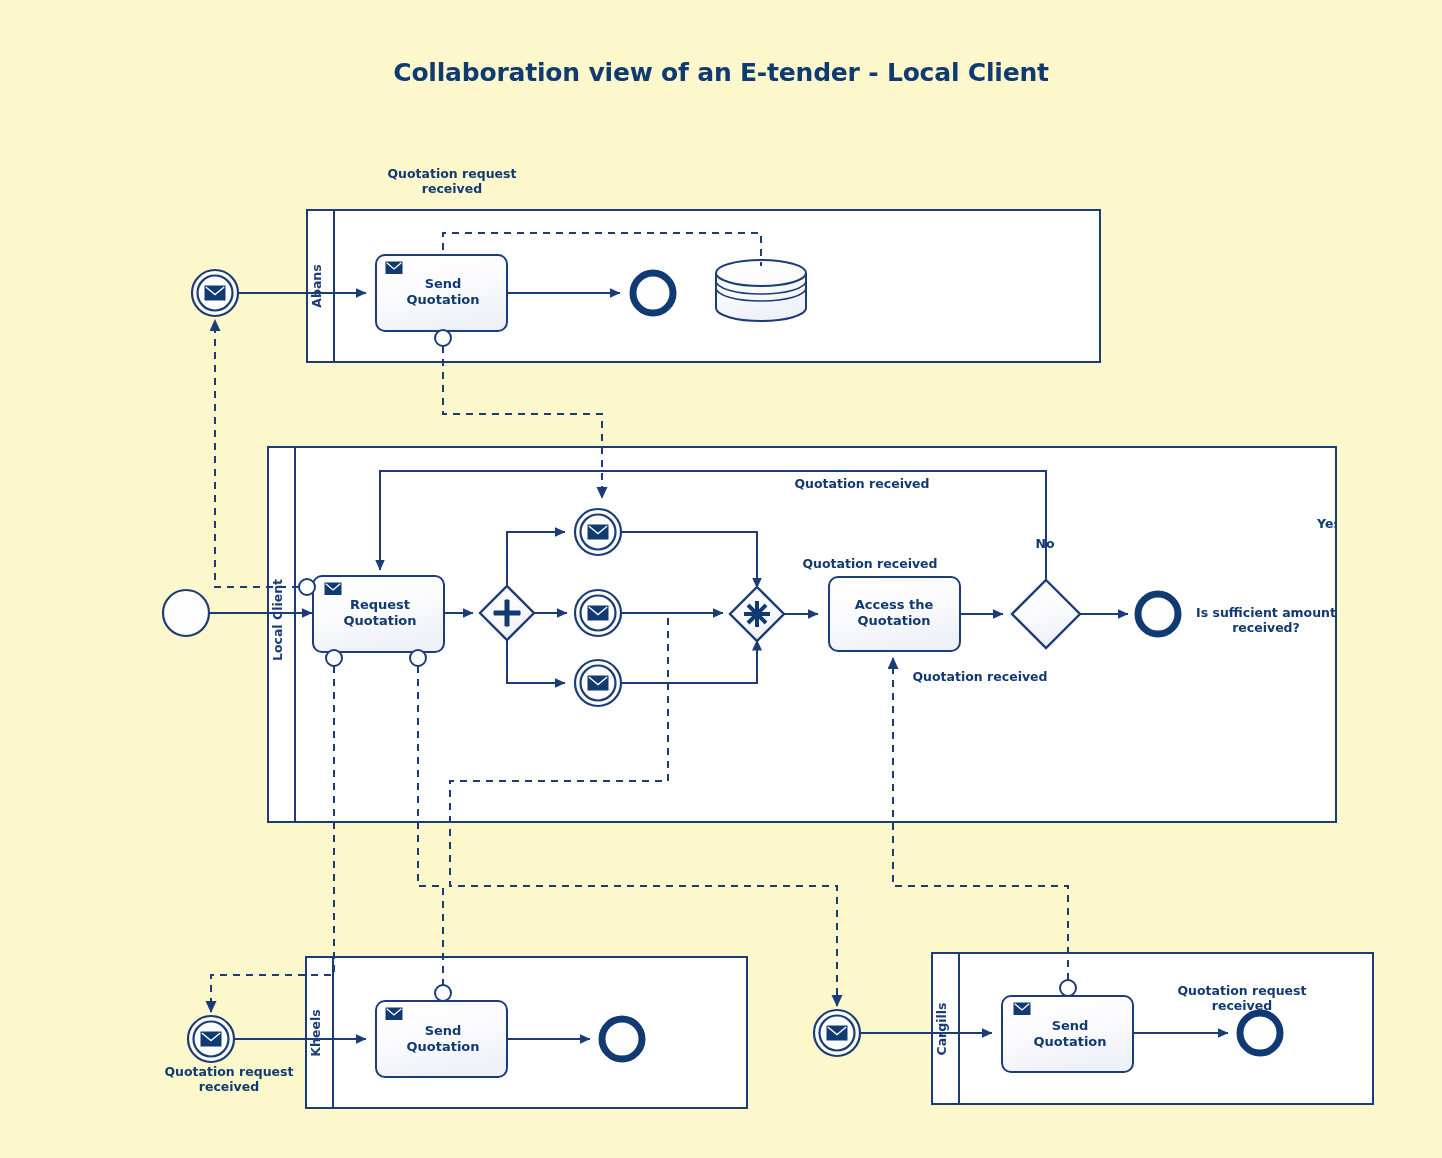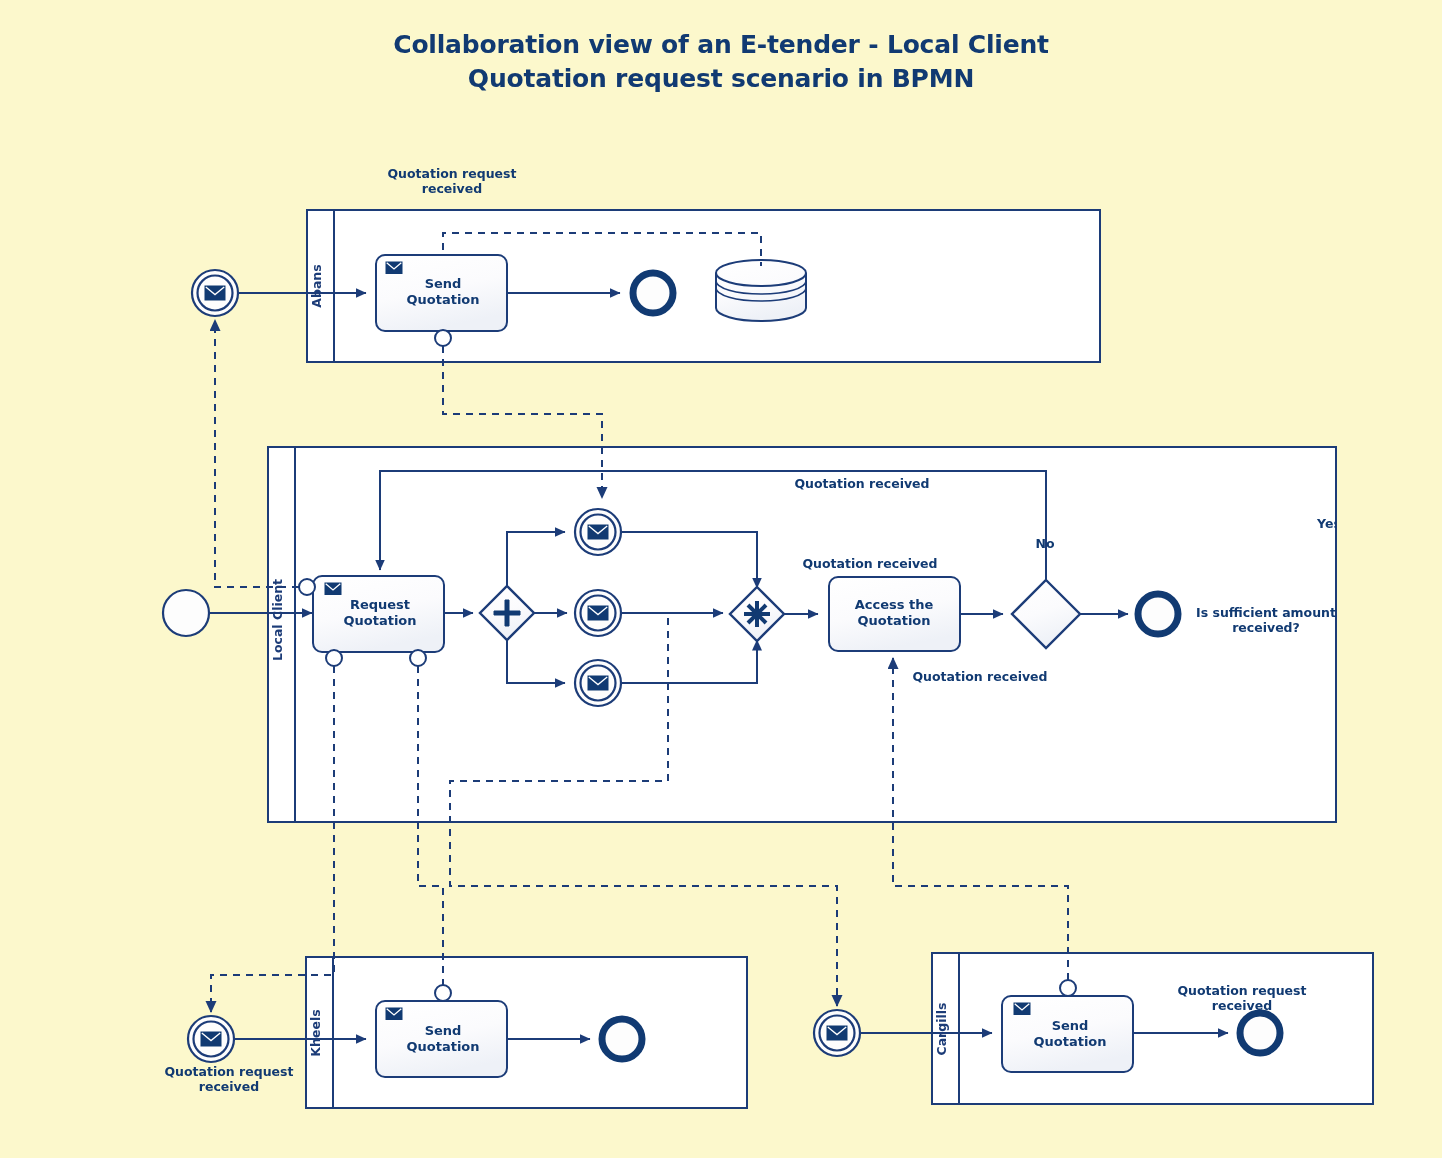--- a/index.html
+++ b/index.html
@@ -21,21 +21,21 @@
   }
   svg#diagram {
     position: absolute;
     left: 0; top: 0;
     width: 1442px;
     height: 1158px;
   }
   .title {
     position: absolute;
     left: 0;
-    top: 28px;
+    top: 56px;
     width: 1442px;
     text-align: center;
     font-family: "DejaVu Sans", sans-serif;
     font-weight: bold;
     font-size: 25px;
     line-height: 34px;
     color: #113a72;
     letter-spacing: -0.2px;
   }
   .pool-rect { fill: #ffffff; stroke: #1c3c78; stroke-width: 2; }
@@ -71,21 +71,20 @@
   .env-inner { fill: none; stroke: #ffffff; stroke-width: 1.3; }
   .ds { fill: url(#taskgrad); stroke: #1c3c78; stroke-width: 2; }
 </style>
 </head>
 <body>
 
 <div id="canvas">
 
   <div class="title">
     <div>Collaboration view of an E-tender - Local Client</div>
-    <div>Quotation request scenario in BPMN</div>
   </div>
 
   <svg id="diagram" viewBox="0 0 1442 1158">
     <defs>
       <linearGradient id="taskgrad" x1="0" y1="0" x2="0.35" y2="1">
         <stop offset="0%" stop-color="#ffffff"></stop>
         <stop offset="55%" stop-color="#fbfbfd"></stop>
         <stop offset="100%" stop-color="#eef1f7"></stop>
       </linearGradient>
       <marker id="arrowSeq" markerWidth="12" markerHeight="12" refX="10.5" refY="5" orient="auto" markerUnits="userSpaceOnUse">

